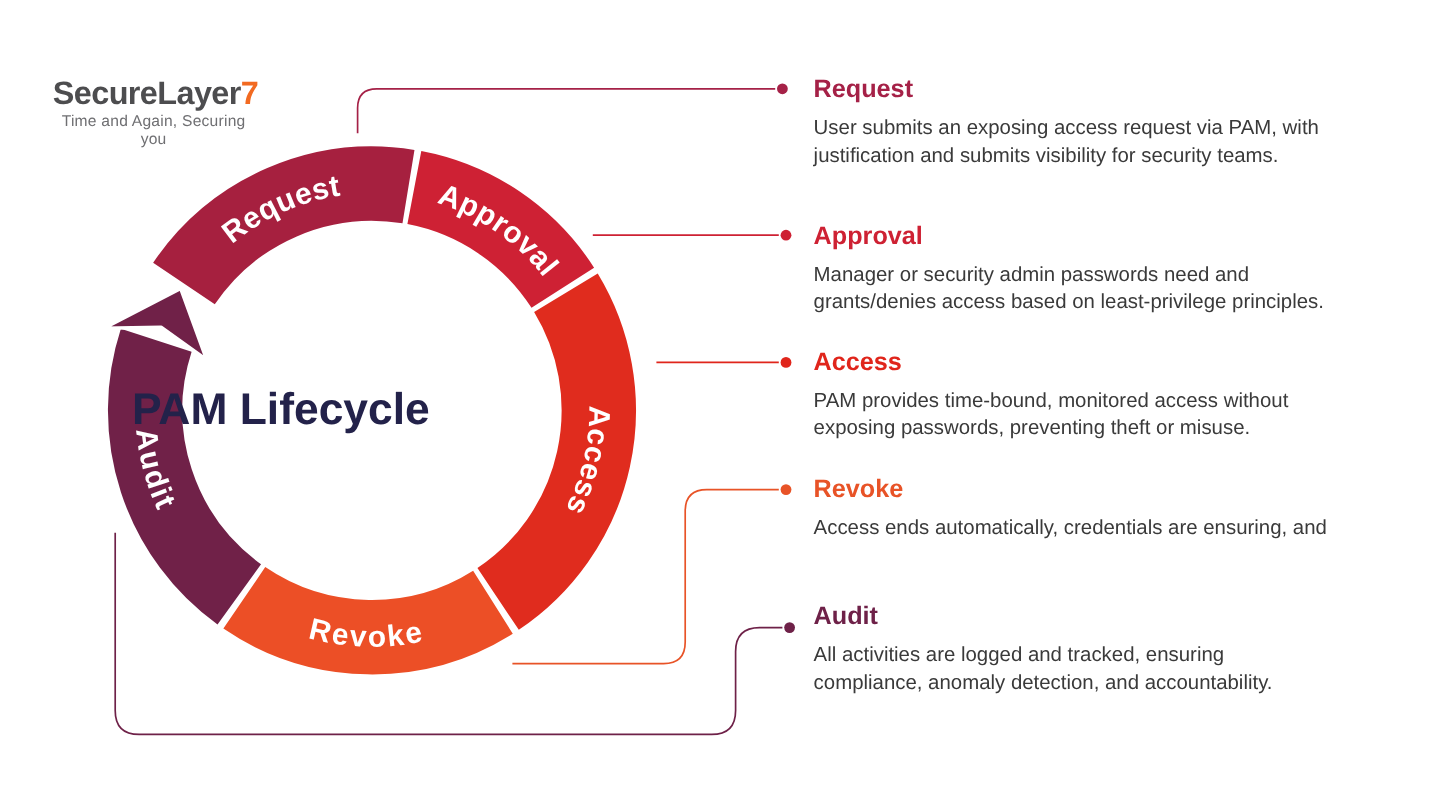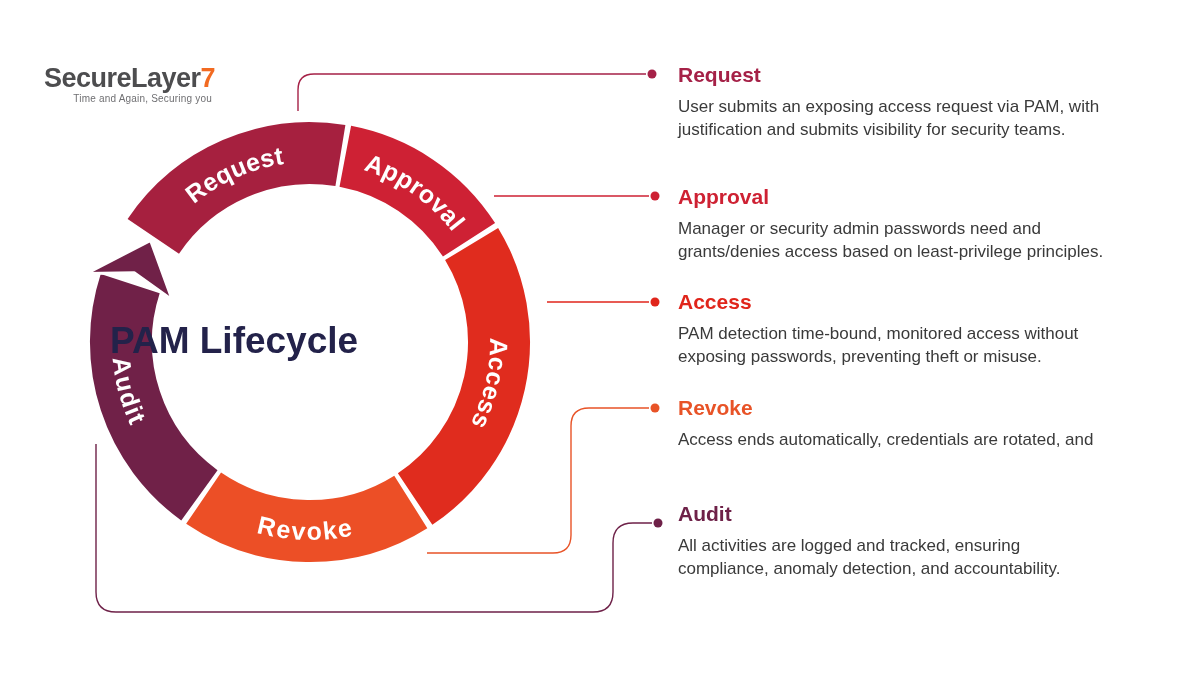--- a/index.html
+++ b/index.html
@@ -4,21 +4,21 @@
 <style>
   html,body{margin:0;padding:0;background:#ffffff;}
   .canvas{
     position:relative;width:1200px;height:675px;background:#ffffff;overflow:hidden;
     font-family:"Liberation Sans","DejaVu Sans",sans-serif;
   }
   
   .logo{position:absolute;left:44px;top:64px;width:180px;}
   .logo-line{font-size:27px;font-weight:bold;color:#4d4d4f;letter-spacing:-0.5px;line-height:28px;white-space:nowrap;}
   .logo-accent{color:#f26a21;}
-  .logo-tagline{font-size:10px;color:#6f6f72;text-align:right;width:168px;margin-top:1px;letter-spacing:0.2px;}
+  .logo-tagline{font-size:13px;color:#6f6f72;text-align:center;width:168px;margin-top:1px;letter-spacing:0.2px;}
   
   .diagram-svg{position:absolute;left:0;top:0;width:1200px;height:675px;}
   .ring-label{font-family:"Liberation Sans","DejaVu Sans",sans-serif;font-size:25px;font-weight:bold;fill:#ffffff;letter-spacing:1px;}
   .center-title{
     position:absolute;left:110px;top:320px;width:400px;text-align:left;
     font-size:37px;font-weight:bold;color:#23224a;letter-spacing:0px;
   }
   
   .item{position:absolute;left:678px;width:505px;}
   .item-title{font-size:21px;font-weight:bold;line-height:25px;margin:0 0 8px 0;}
@@ -95,27 +95,27 @@
   </div>
 
   <div class="item" style="top:184px;">
     <div class="item-title t-approval">Approval</div>
     <div class="item-line">Manager or security admin passwords need and</div>
     <div class="item-line">grants/denies access based on least-privilege principles.</div>
   </div>
 
   <div class="item" style="top:289px;">
     <div class="item-title t-access">Access</div>
-    <div class="item-line">PAM detection time-bound, monitored access without</div>
+    <div class="item-line">PAM provides time-bound, monitored access without</div>
     <div class="item-line">exposing passwords, preventing theft or misuse.</div>
   </div>
 
   <div class="item" style="top:395px;">
     <div class="item-title t-revoke">Revoke</div>
-    <div class="item-line">Access ends automatically, credentials are rotated, and</div>
+    <div class="item-line">Access ends automatically, credentials are ensuring, and</div>
   </div>
 
   <div class="item" style="top:501px;">
     <div class="item-title t-audit">Audit</div>
     <div class="item-line">All activities are logged and tracked, ensuring</div>
     <div class="item-line">compliance, anomaly detection, and accountability.</div>
   </div>
 
 </div>
 

